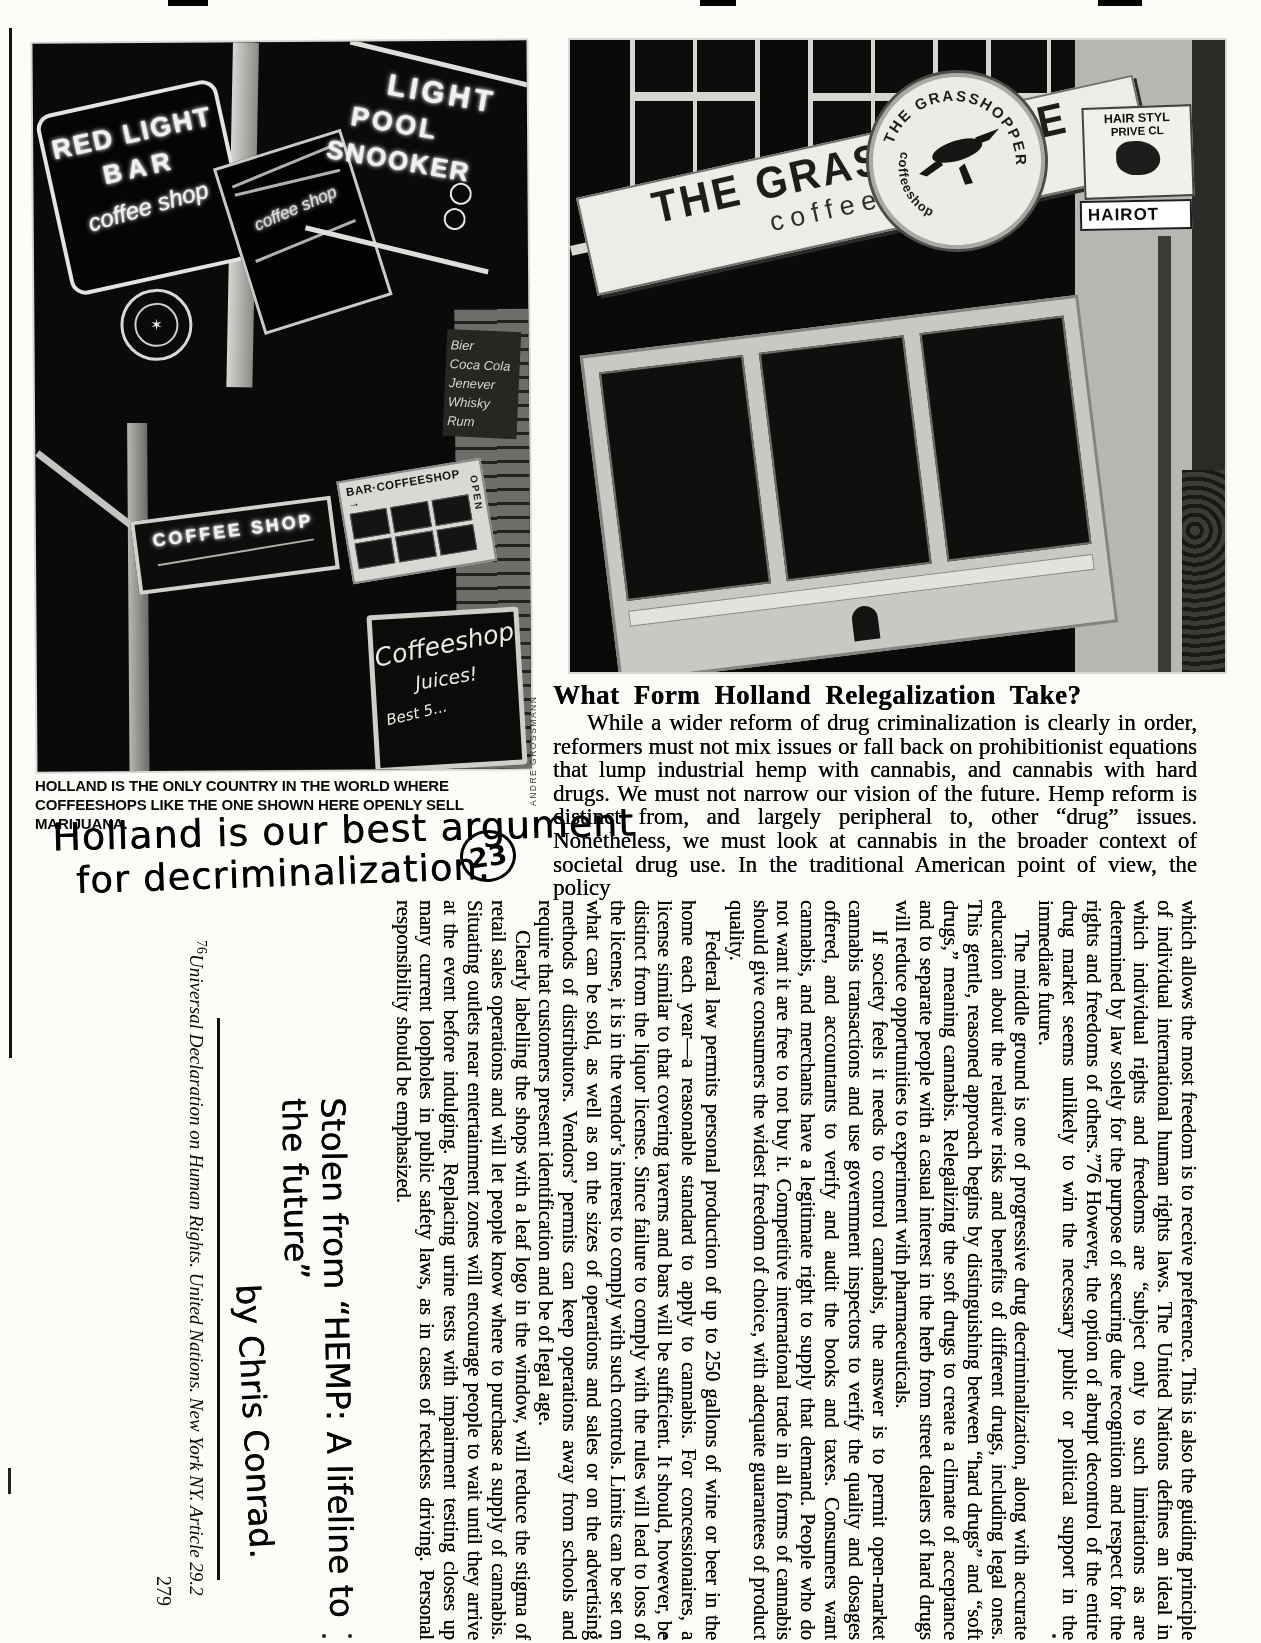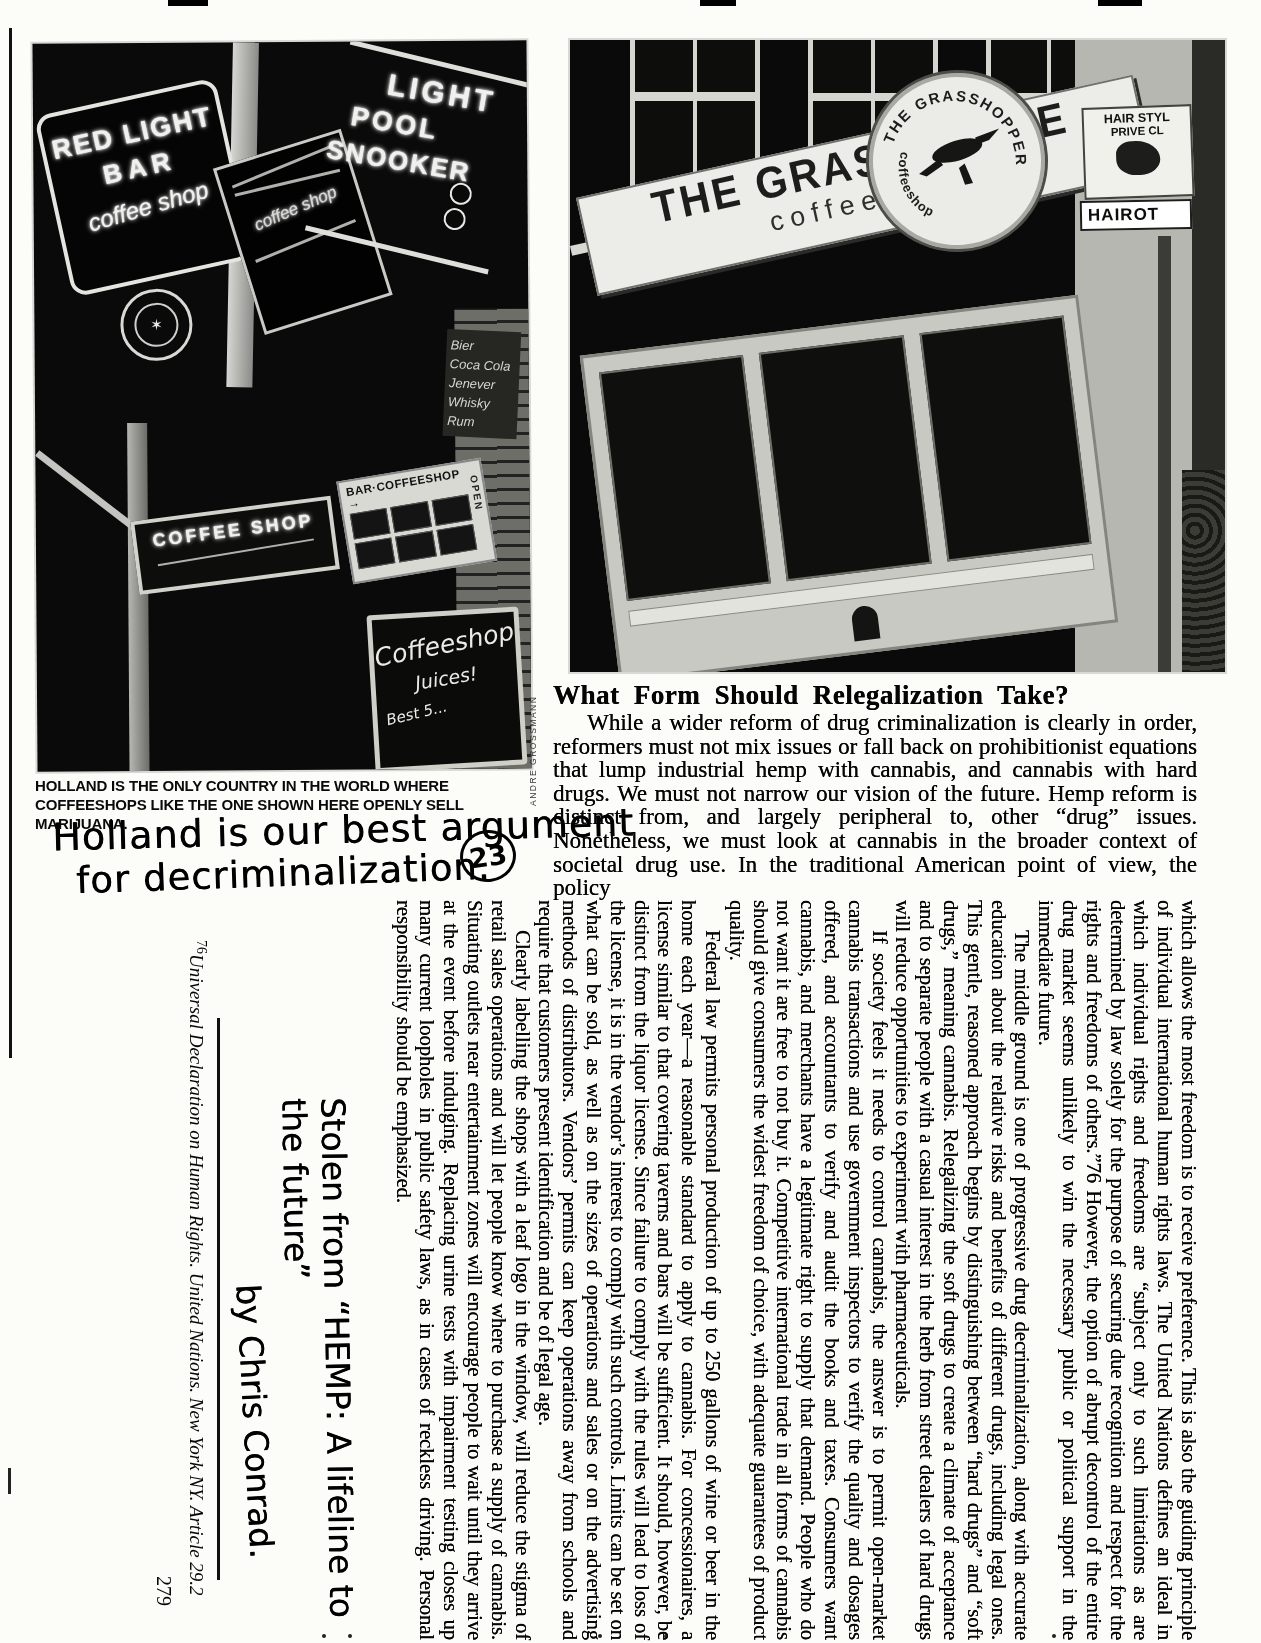--- a/index.html
+++ b/index.html
@@ -273,21 +273,21 @@
   </div>
 
   <div class="abs credit">ANDRE GROSSMANN</div>
 
   <div class="abs caption">HOLLAND IS THE ONLY COUNTRY IN THE WORLD WHERE COFFEESHOPS LIKE THE ONE SHOWN HERE OPENLY SELL MARIJUANA.</div>
 
   <div class="abs hand1">Holland is our best argument</div>
   <div class="abs hand2">for decriminalization.</div>
   <div class="abs circled">23</div>
 
-  <div class="abs headline">What Form Should Relegalization Take?</div>
+  <div class="abs headline">What Form Holland Relegalization Take?</div>
   <div class="abs intro">While a wider reform of drug criminalization is clearly in order, reformers must not mix issues or fall back on prohibitionist equations that lump industrial hemp with cannabis, and cannabis with hard drugs. We must not narrow our vision of the future. Hemp reform is distinct from, and largely peripheral to, other “drug” issues. Nonetheless, we must look at cannabis in the broader context of societal drug use. In the traditional American point of view, the policy</div>
 
   <div class="abs rotated-block">
     <p class="first">which allows the most freedom is to receive preference. This is also the guiding principle of individual international human rights laws. The United Nations defines an ideal in which individual rights and freedoms are “subject only to such limitations as are determined by law solely for the purpose of securing due recognition and respect for the rights and freedoms of others.”76 However, the option of abrupt decontrol of the entire drug market seems unlikely to win the necessary public or political support in the immediate future.</p>
     <p>The middle ground is one of progressive drug decriminalization, along with accurate education about the relative risks and benefits of different drugs, including legal ones. This gentle, reasoned approach begins by distinguishing between “hard drugs” and “soft drugs,” meaning cannabis. Relegalizing the soft drugs to create a climate of acceptance and to separate people with a casual interest in the herb from street dealers of hard drugs will reduce opportunities to experiment with pharmaceuticals.</p>
     <p>If society feels it needs to control cannabis, the answer is to permit open-market cannabis transactions and use government inspectors to verify the quality and dosages offered, and accountants to verify and audit the books and taxes. Consumers want cannabis, and merchants have a legitimate right to supply that demand. People who do not want it are free to not buy it. Competitive international trade in all forms of cannabis should give consumers the widest freedom of choice, with adequate guarantees of product quality.</p>
     <p>Federal law permits personal production of up to 250 gallons of wine or beer in the home each year—a reasonable standard to apply to cannabis. For concessionaires, a license similar to that covering taverns and bars will be sufficient. It should, however, be distinct from the liquor license. Since failure to comply with the rules will lead to loss of the license, it is in the vendor’s interest to comply with such controls. Limits can be set on what can be sold, as well as on the sizes of operations and sales or on the advertising methods of distributors. Vendors’ permits can keep operations away from schools and require that customers present identification and be of legal age.</p>
     <p>Clearly labelling the shops with a leaf logo in the window, will reduce the stigma of retail sales operations and will let people know where to purchase a supply of cannabis. Situating outlets near entertainment zones will encourage people to wait until they arrive at the event before indulging. Replacing urine tests with impairment testing closes up many current loopholes in public safety laws, as in cases of reckless driving. Personal responsibility should be emphasized.</p>
 
     <div class="stolen">

